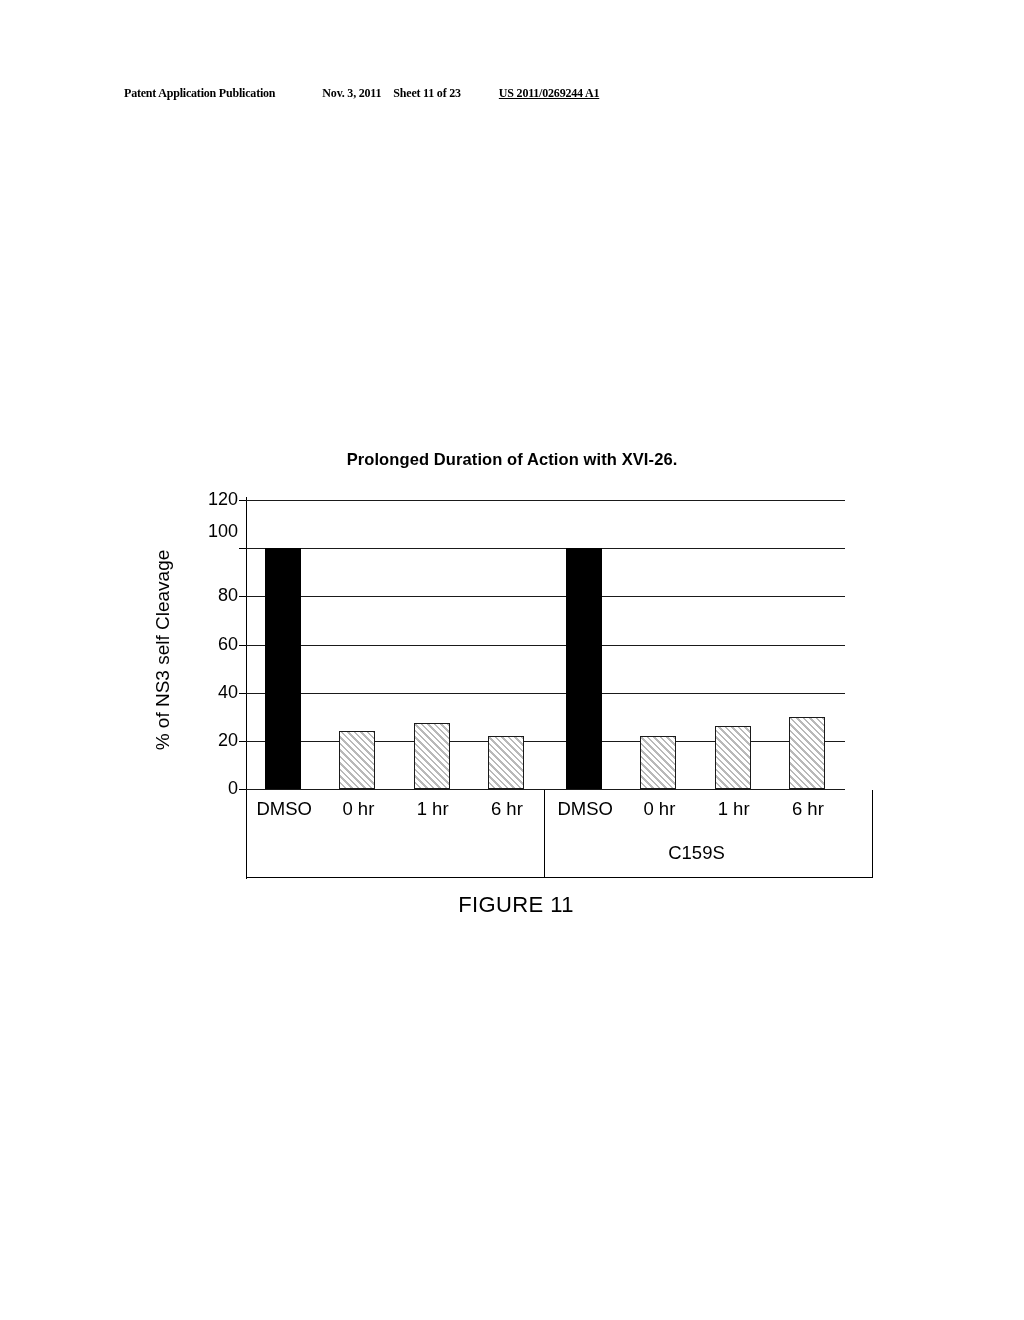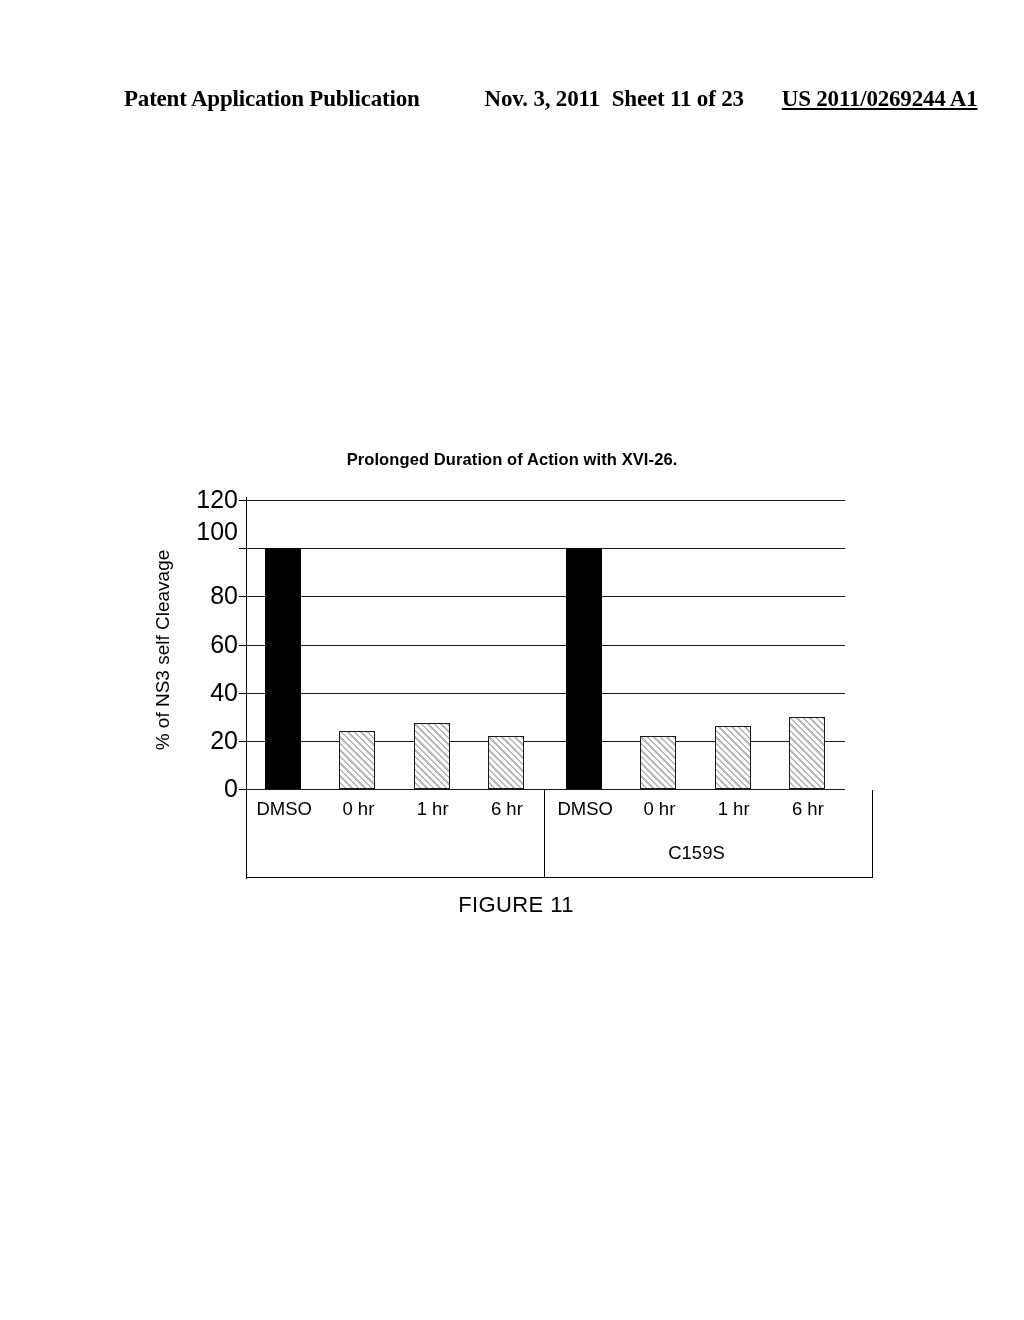--- a/index.html
+++ b/index.html
@@ -19,26 +19,26 @@
   
   #patent-header {
     position: absolute;
     top: 86px;
     left: 124px;
     width: 776px;
     display: flex;
     align-items: baseline;
     font-family: "Liberation Serif", serif;
     font-weight: bold;
-    font-size: 23px;
+    font-size: 12px;
     letter-spacing: -0.2px;
     white-space: nowrap;
   }
   #patent-header .hdr-pub { }
-  #patent-header .hdr-date { margin-left: 65px; }
+  #patent-header .hdr-date { margin-left: 47px; }
   #patent-header .hdr-sheet { margin-left: 12px; font-family: Liberation Serif, serif; }
   #patent-header .hdr-num { margin-left: 38px; text-decoration: underline; }
 
   
   #figure-block {
     position: absolute;
     left: 0;
     top: 0;
     width: 1024px;
     height: 1320px;
@@ -84,21 +84,21 @@
     left: 196px;
     top: 500px;
     width: 42px;
     height: 289px;
   }
   #y-ticks .ytick {
     position: absolute;
     right: 0;
     width: 42px;
     text-align: right;
-    font-size: 25px;
+    font-size: 18px;
     line-height: 19px;
     margin-top: -10px;
   }
 
   .gridline {
     position: absolute;
     left: 0;
     width: 599px;
     height: 0;
     border-top: 1px solid #1a1a1a;

